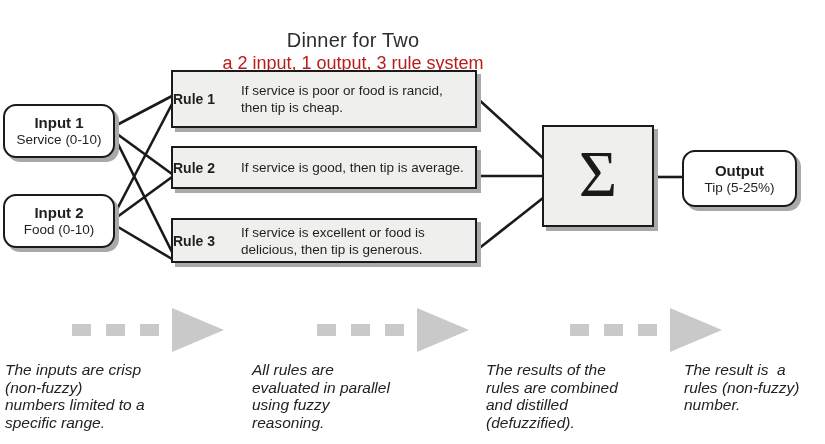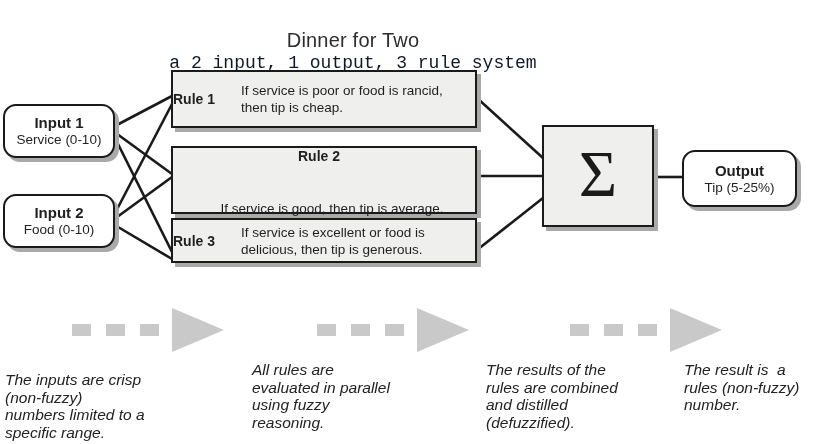--- a/index.html
+++ b/index.html
@@ -19,21 +19,21 @@
     z-index: 1;
   }
   .node { position: absolute; z-index: 2; box-sizing: border-box; }
 
   .header {
     left: 103px; top: 5px; width: 500px;
     text-align: center;
     position: absolute; z-index: 2; margin-top: 23px;
   }
   .title { font-size: 20px; line-height: 24px; color: #2d2d2d; letter-spacing: .2px; }
-  .subtitle { font-size: 18px; line-height: 22px; color: #0f172a; font-family: Liberation Mono, monospace; }
+  .subtitle { font-size: 18px; line-height: 22px; color: #b91c1c; }
 
   .pill {
     border: 2px solid #1a1a1a;
     border-radius: 13px;
     background: #ffffff;
     box-shadow: 4px 4px 0 #a9a9a9;
     display: flex; flex-direction: column;
     align-items: center; justify-content: center;
   }
   .pill .name { font-weight: bold; font-size: 15px; line-height: 18px; }
@@ -44,21 +44,21 @@
   .output-pill { left: 682px; top: 150px; width: 115px; height: 57px; }
 
   .rulebox {
     left: 171px; width: 306px;
     border: 2px solid #1a1a1a;
     background: #efefed;
     box-shadow: 4px 4px 0 #a9a9a9;
     display: flex; align-items: center;
   }
   .rule1 { top: 70px;  height: 58px; }
-  .rule2 { top: 146px; height: 68px; flex-direction: column; }
+  .rule2 { top: 146px; height: 43px; }
   .rule3 { top: 218px; height: 45px; }
   .rule-label { font-weight: bold; font-size: 14px; width: 52px; flex: 0 0 52px; }
   .rule-text { font-size: 13.5px; line-height: 17px; white-space: pre-wrap; padding-left: 16px; }
 
   .sigma-box {
     left: 542px; top: 125px; width: 112px; height: 102px;
     border: 2px solid #1a1a1a;
     background: #efefed;
     box-shadow: 4px 4px 0 #a9a9a9;
     display: flex; align-items: center; justify-content: center;
@@ -69,21 +69,21 @@
     transform: translateY(-2px);
   }
 
   .caption {
     position: absolute; z-index: 2;
     font-style: italic;
     font-size: 15.5px; line-height: 17.5px;
     color: #222222;
     white-space: pre-wrap;
   }
-  .cap1 { left: 5px;   top: 361px; width: 220px; margin-top: 10px; }
+  .cap1 { left: 5px;   top: 361px; width: 220px; }
   .cap2 { left: 252px; top: 361px; width: 220px; }
   .cap3 { left: 486px; top: 361px; width: 200px; }
   .cap4 { left: 684px; top: 361px; width: 140px; }
 </style>
 </head>
 <body>
 
 <div class="canvas">
 
   <svg class="lines-layer" viewBox="0 0 825 444" xmlns="http://www.w3.org/2000/svg">

